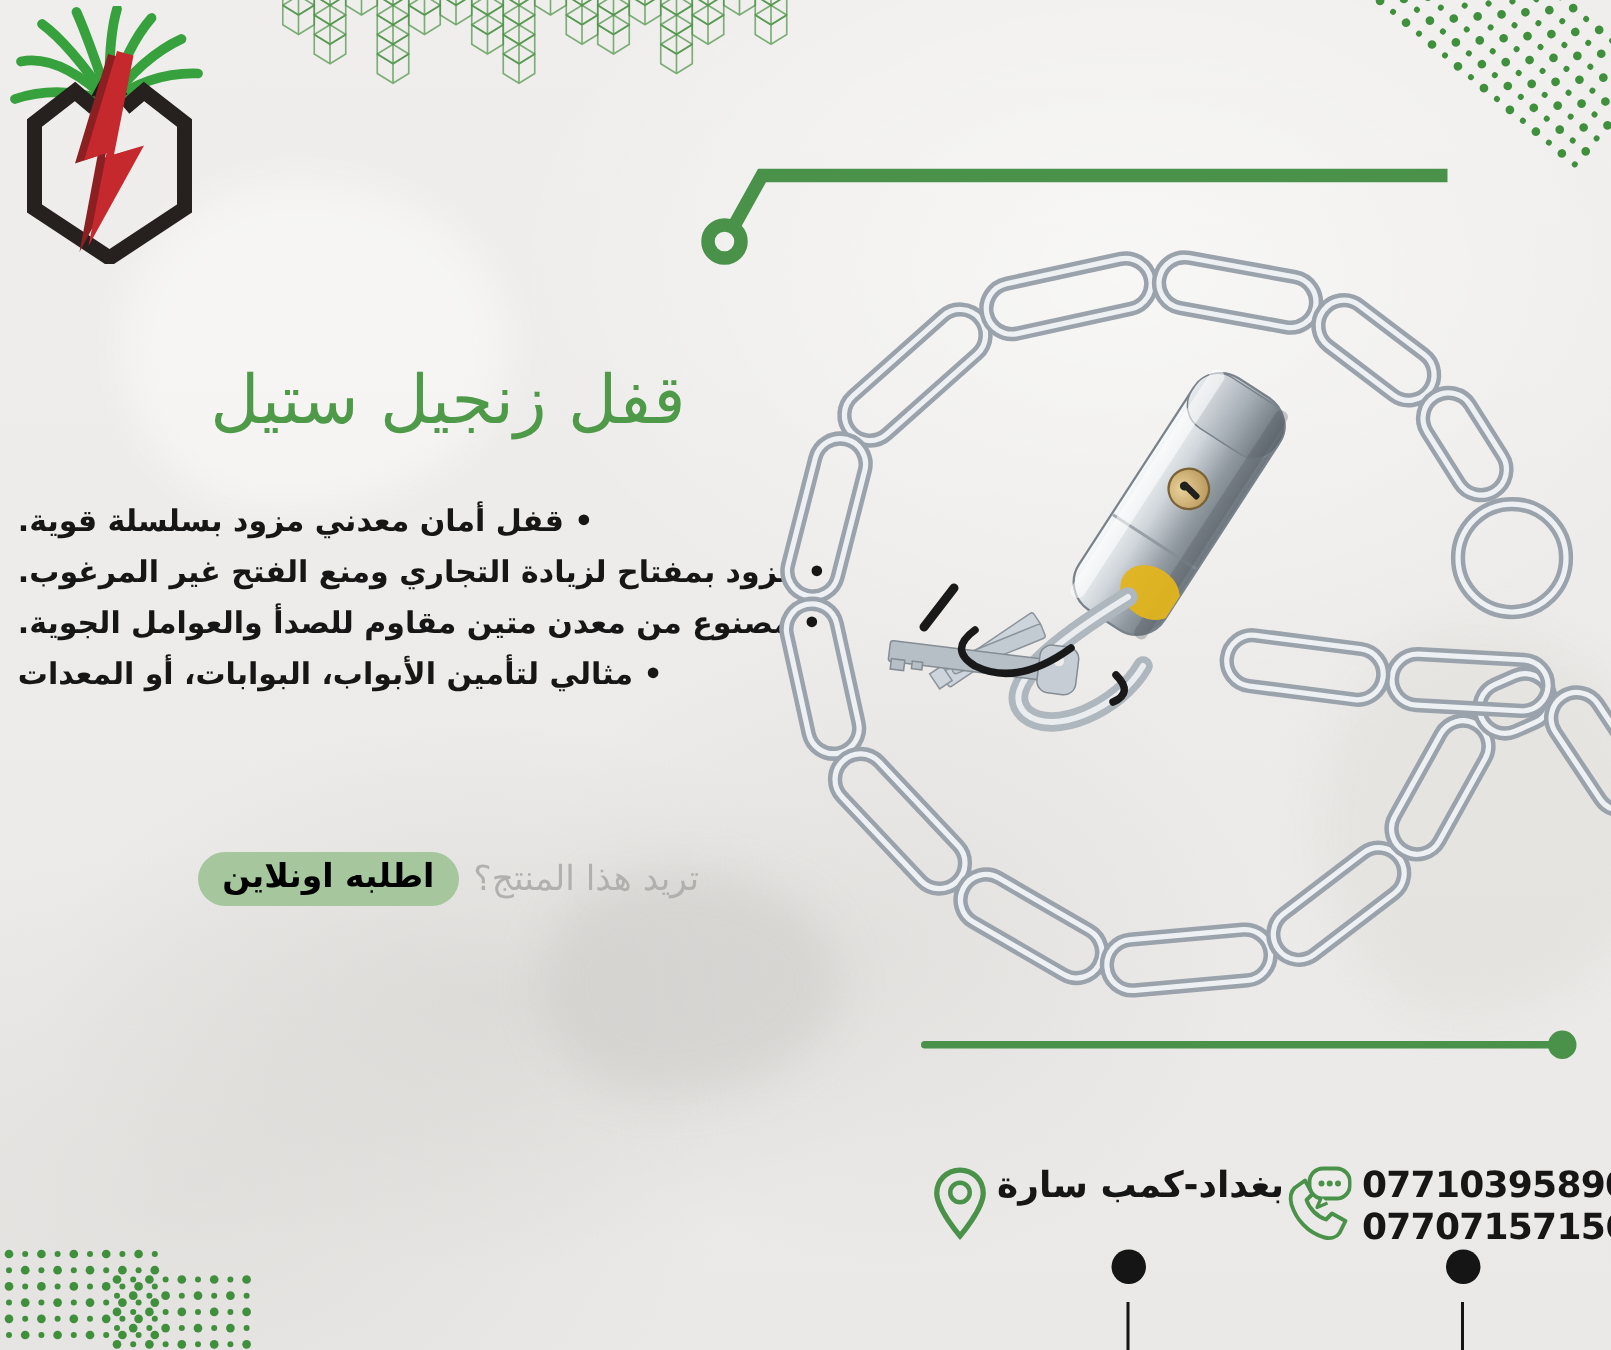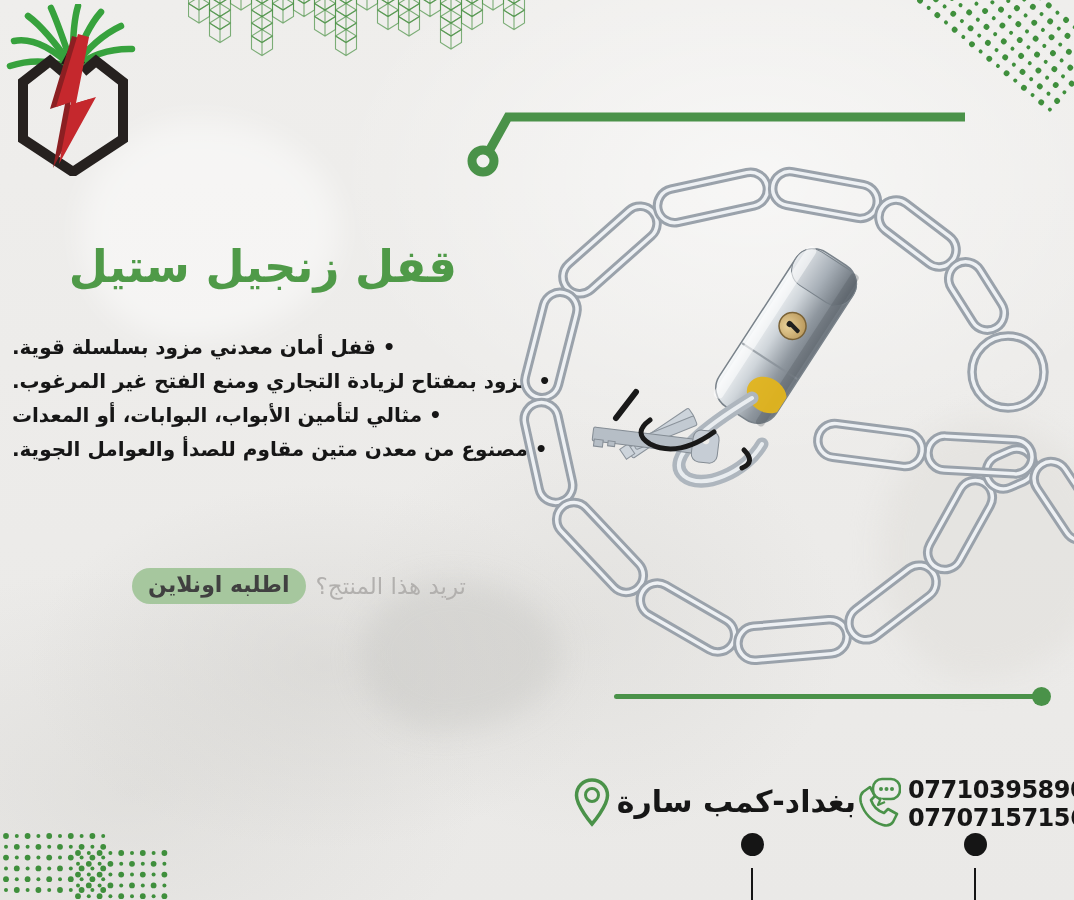--- a/index.html
+++ b/index.html
@@ -15,39 +15,39 @@
   }
   .patch{position:absolute;border-radius:45% 55% 60% 40%/50%;filter:blur(14px);pointer-events:none;}
   .p1{left:360px;top:580px;width:200px;height:150px;background:rgba(190,189,184,.30);}
   .p2{left:80px;top:120px;width:260px;height:220px;background:rgba(255,255,255,.45);}
   .p3{left:880px;top:420px;width:230px;height:260px;background:rgba(221,220,216,.45);}
 
   .deco{position:absolute;pointer-events:none;}
 
   .title{
     position:absolute;top:240px;right:617px;direction:rtl;white-space:nowrap;
-    font-size:45px;font-weight:bold;color:#4f9a48;letter-spacing:0;
+    font-size:45px;font-weight:normal;color:#4f9a48;letter-spacing:0;
   }
   .features{position:absolute;top:330px;right:523px;direction:rtl;text-align:left;color:#161616;}
   .feature{white-space:nowrap;font-size:20px;font-weight:bold;line-height:34px;}
   .feature::before{content:"• ";}
 
   .cta{position:absolute;top:568px;right:608px;direction:rtl;display:flex;align-items:center;gap:10px;}
   .cta .q{color:#b2b0ae;font-size:23px;white-space:nowrap;text-align:right;}
   .cta .pill{
-    background:#a6c79e;color:#404040;font-size:22px;font-weight:bold;white-space:nowrap;
+    background:#a6c79e;color:#000000;font-size:22px;font-weight:bold;white-space:nowrap;
     padding:4px 16px 7px;border-radius:21px;cursor:pointer;
   }
 
   .divider{position:absolute;left:614px;top:687px;width:438px;height:18px;}
   .divider .bar{position:absolute;left:0;top:7px;width:424px;height:5px;background:#4a9249;border-radius:3px;}
   .divider .end{position:absolute;left:418px;top:0;width:19px;height:19px;border-radius:50%;background:#4a9249;}
 
   .loc{position:absolute;top:777px;right:218px;display:flex;gap:6px;align-items:flex-start;}
-  .loc .txt{direction:rtl;text-align:right;color:#161616;font-weight:bold;font-size:30px;line-height:26px;white-space:nowrap;margin-top:12px;}
+  .loc .txt{direction:rtl;text-align:right;color:#161616;font-weight:bold;font-size:24px;line-height:26px;white-space:nowrap;}
   .phone{position:absolute;left:853px;top:776px;display:flex;gap:7px;align-items:flex-start;}
   .phone .nums{color:#161616;font-weight:bold;font-size:24px;line-height:28px;letter-spacing:-.5px;white-space:nowrap;}
 
   .marker{position:absolute;width:24px;}
   .marker .dot{width:23px;height:23px;border-radius:50%;background:#151515;margin:0 auto;}
   .marker .stem{width:2.5px;height:46px;background:#151515;margin:12px auto 0;}
   .m1{left:740px;top:833px;}
   .m2{left:963px;top:833px;}
 </style>
 </head>
@@ -387,22 +387,22 @@
     <path d="M 57,68 L 44,57 L 17,78 L 17,135 L 67,168 L 117,135 L 117,78 L 90,57 L 77,68" fill="none" stroke="#26211f" stroke-width="10" stroke-linejoin="miter"></path>
     <polygon points="66,32 44,105 59,100 47,164 84,95 64,101 77,35" fill="#8c1f22"></polygon>
     <polygon points="72,30 50,103 65,98 53,160 90,93 70,99 83,33" fill="#c5282d"></polygon>
   </svg>
 
   <div class="title">قفل زنجيل ستيل</div>
 
   <div class="features">
     <div class="feature">قفل أمان معدني مزود بسلسلة قوية.</div>
     <div class="feature">مزود بمفتاح لزيادة التجاري ومنع الفتح غير المرغوب.</div>
+    <div class="feature">مصنوع من معدن متين مقاوم للصدأ والعوامل الجوية.</div>
     <div class="feature">مثالي لتأمين الأبواب، البوابات، أو المعدات</div>
-    <div class="feature">مصنوع من معدن متين مقاوم للصدأ والعوامل الجوية.</div>
   </div>
 
   <svg class="deco" style="left:500px;top:150px" width="574" height="540" viewBox="500 150 574 540">
     <defs>
       <linearGradient id="gLock" x1="0" y1="-34" x2="0" y2="34" gradientUnits="userSpaceOnUse">
         <stop offset="0" stop-color="#f8fafb"></stop>
           <stop offset=".35" stop-color="#cfd5da"></stop>
         <stop offset=".7" stop-color="#8f979f"></stop>
           <stop offset="1" stop-color="#6d757d"></stop>
       </linearGradient>

